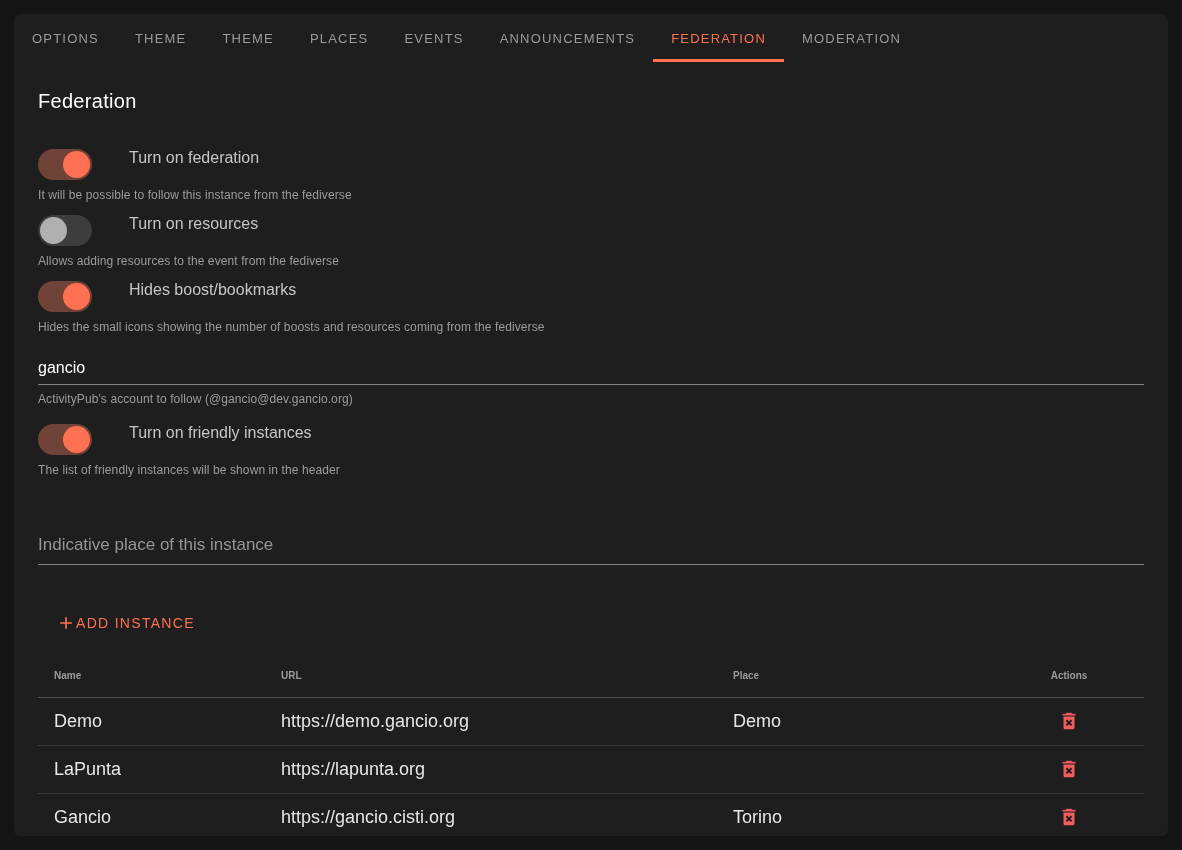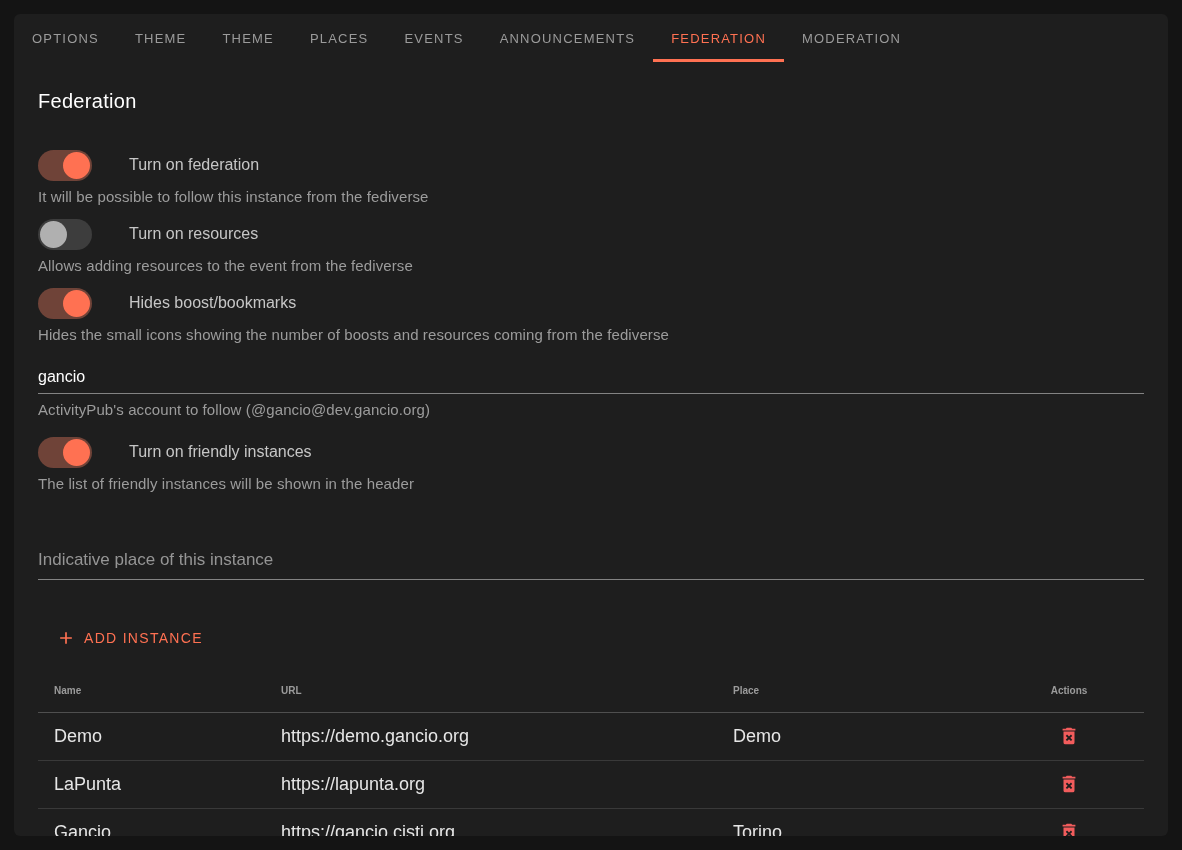--- a/index.html
+++ b/index.html
@@ -50,21 +50,21 @@
   
   .main{padding:28px 24px 0 24px;}
   h1.page-title{
     font-size:20px;
     font-weight:500;
     color:#fff;
     letter-spacing:.3px;
     margin-bottom:36px;
   }
   .setting{margin-bottom:13px;}
-  .switch-row{display:flex;align-items:center;height:32px;}
+  .switch-row{display:flex;height:32px;}
   .switch{
     width:54px;height:31px;
     border-radius:16px;
     position:relative;
     cursor:pointer;
     flex:0 0 auto;
   }
   .switch .thumb{
     position:absolute;
     width:27px;height:27px;
@@ -76,21 +76,21 @@
   .switch.on .thumb{left:25px;background:var(--accent);}
   .switch.off{background:#3d3d3d;}
   .switch.off .thumb{left:2px;background:#b0b0b0;}
   .switch-label{
     margin-left:37px;
     font-size:16px;
     color:#c6c6c6;
   }
   .hint{
     margin-top:7px;
-    font-size:15px;
+    font-size:12px;
     color:#9c9c9c;
     letter-spacing:.1px;
   }
   
   .field{margin-top:22px;margin-bottom:18px;}
   .field-label{
     font-size:12px;
     color:#9c9c9c;
   }
   .field input{
@@ -105,21 +105,20 @@
     font-size:16px;
     padding:3px 0 7px 0;
   }
   .field input::placeholder{color:#959595;opacity:1;}
   .field.place{margin-top:55px;}
   .field.place input{font-size:17px;padding-bottom:9px;}
   
   .add-btn{
     display:inline-flex;
     align-items:center;
-    gap:8px;
     margin-top:24px;
     margin-left:10px;
     background:none;border:none;
     color:var(--accent);
     font-family:inherit;
     font-size:14px;
     font-weight:500;
     letter-spacing:1.3px;
     cursor:pointer;
     padding:6px 8px;

